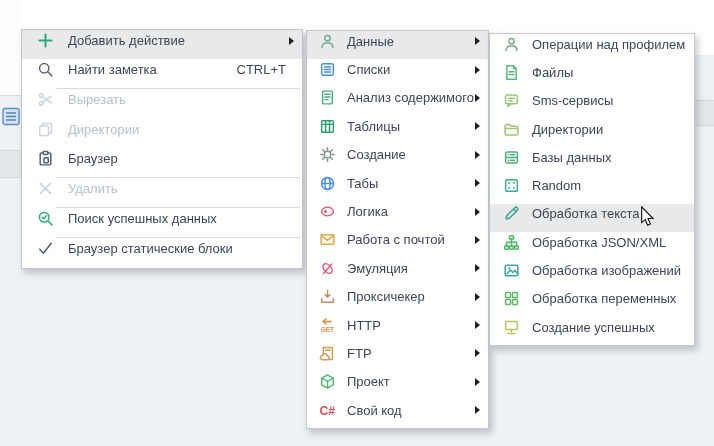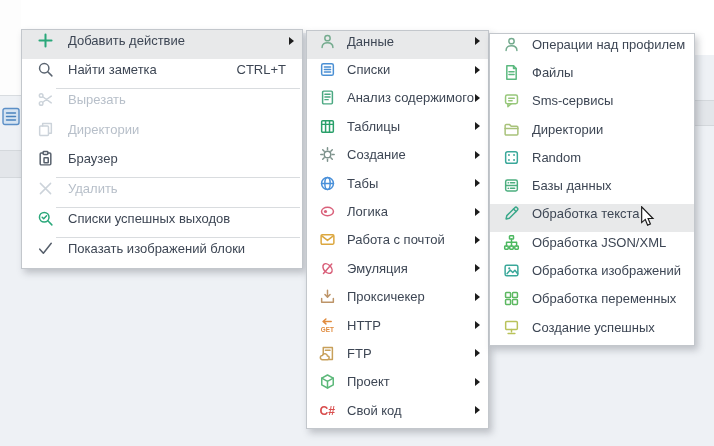--- a/index.html
+++ b/index.html
@@ -119,30 +119,30 @@
     </div>
     <div class="sep"></div>
     <div class="mi">
       <span class="ic" style="color: rgb(42, 168, 122);">
         <svg viewBox="0 0 16 16">
           <circle cx="6.8" cy="6.8" r="4.5"></circle>
           <path d="M10.2 10.2L14 14"></path>
           <path d="M4.9 6.9l1.4 1.4 2.7-2.9"></path>
         </svg>
       </span>
-      <span class="lb">Списки успешных выходов</span>
+      <span class="lb">Поиск успешных данных</span>
     </div>
     <div class="sep"></div>
     <div class="mi">
       <span class="ic" style="color: rgb(85, 94, 106);">
         <svg viewBox="0 0 16 16">
           <path d="M2.6 8.6l3.4 3.9 7.4-9.4"></path>
         </svg>
       </span>
-      <span class="lb">Показать изображений блоки</span>
+      <span class="lb">Браузер статические блоки</span>
     </div>
   </div>
 <div class="menu" id="menu2">
     <div class="mi hl">
       <span class="ic" style="color: rgb(116, 171, 142);">
         <svg viewBox="0 0 16 16">
           <circle cx="8" cy="4.9" r="2.5"></circle>
           <path d="M2.9 13.6c0-2.9 2.3-4.5 5.1-4.5s5.1 1.6 5.1 4.5"></path>
         </svg>
       </span>
@@ -312,45 +312,45 @@
       <span class="lb">Sms-сервисы</span>
     </div>
     <div class="mi">
       <span class="ic" style="color: rgb(168, 194, 122);">
         <svg viewBox="0 0 16 16">
           <path d="M2 4.4c0-.6.4-1 1-1h3.2l1.5 1.5H13c.6 0 1 .4 1 1v6.3c0 .6-.4 1-1 1H3c-.6 0-1-.4-1-1z"></path>
           <path d="M2 7h12"></path>
         </svg>
       </span>
       <span class="lb">Директории</span>
+    </div>
+    <div class="mi">
+      <span class="ic" style="color: rgb(76, 174, 127);">
+        <svg viewBox="0 0 16 16">
+          <rect x="2.5" y="2.9" width="11" height="10.2" rx="1.6"></rect>
+          <path d="M2.5 8h11"></path>
+          <circle cx="5" cy="5.4" r=".8" fill="currentColor" stroke="none"></circle>
+          <circle cx="5" cy="10.6" r=".8" fill="currentColor" stroke="none"></circle>
+          <path d="M7 5.4h4M7 10.6h4"></path>
+        </svg>
+      </span>
+      <span class="lb">Базы данных</span>
     </div>
     <div class="mi">
       <span class="ic" style="color: rgb(58, 168, 154);">
         <svg viewBox="0 0 16 16">
           <rect x="2.5" y="2.5" width="11" height="11" rx="2"></rect>
           <circle cx="5.6" cy="5.6" r=".9" fill="currentColor" stroke="none"></circle>
           <circle cx="10.4" cy="5.6" r=".9" fill="currentColor" stroke="none"></circle>
           <circle cx="5.6" cy="10.4" r=".9" fill="currentColor" stroke="none"></circle>
           <circle cx="10.4" cy="10.4" r=".9" fill="currentColor" stroke="none"></circle>
         </svg>
       </span>
       <span class="lb">Random</span>
     </div>
-    <div class="mi">
-      <span class="ic" style="color: rgb(76, 174, 127);">
-        <svg viewBox="0 0 16 16">
-          <rect x="2.5" y="2.9" width="11" height="10.2" rx="1.6"></rect>
-          <path d="M2.5 8h11"></path>
-          <circle cx="5" cy="5.4" r=".8" fill="currentColor" stroke="none"></circle>
-          <circle cx="5" cy="10.6" r=".8" fill="currentColor" stroke="none"></circle>
-          <path d="M7 5.4h4M7 10.6h4"></path>
-        </svg>
-      </span>
-      <span class="lb">Базы данных</span>
-    </div>
     <div class="mi hl">
       <span class="ic" style="color: rgb(58, 168, 138);">
         <svg viewBox="0 0 16 16">
           <path d="M2.9 13.1l.7-3.1 7.5-7.5a1.5 1.5 0 0 1 2.1 0l.3.3a1.5 1.5 0 0 1 0 2.1L6 12.4z"></path>
           <path d="M9.9 3.7l2.4 2.4"></path>
         </svg>
       </span>
       <span class="lb">Обработка текста</span>
     </div>
     <div class="mi">

